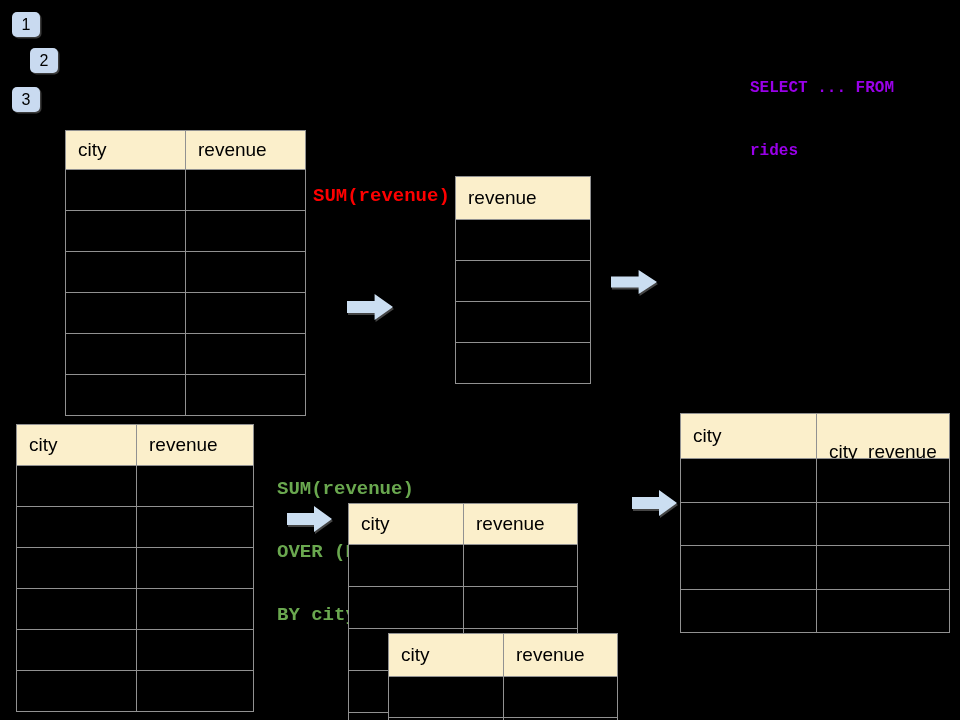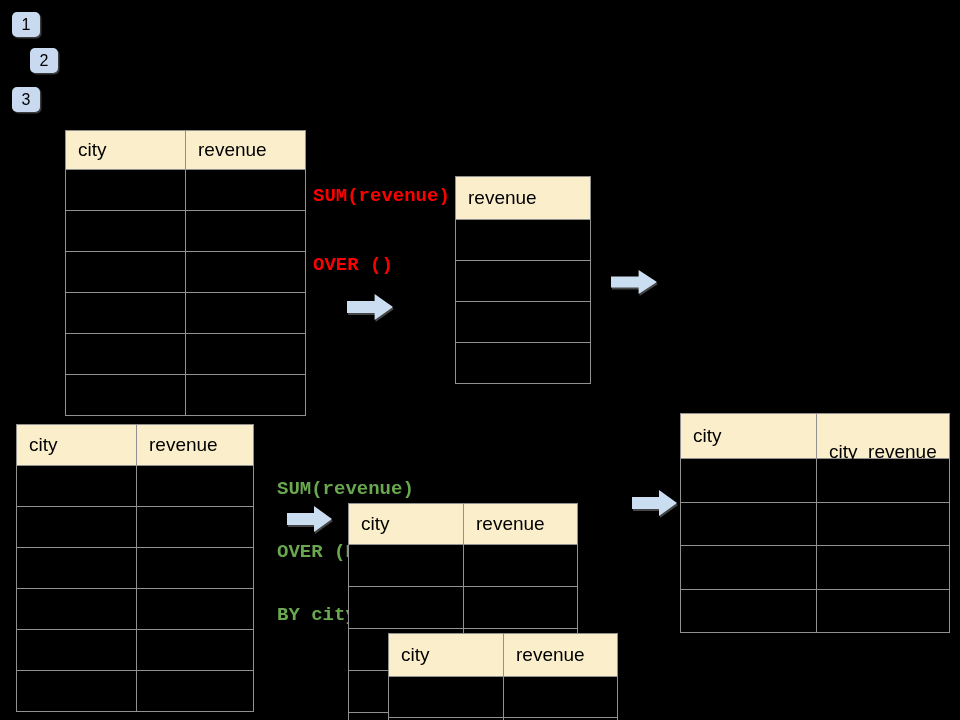--- a/index.html
+++ b/index.html
@@ -97,24 +97,27 @@
   <div class="badge" id="badge3">3</div>
 
   <div class="code" id="code-block">
     <div>SELECT DISTINCT(city),</div>
     <div>    SUM(revenue) OVER () AS total_revenue,</div>
     <div>    SUM(revenue) OVER (PARTITION BY city) as city_revenue</div>
     <div>  FROM rides</div>
     <div>  ORDER by city_revenue DESC;</div>
   </div>
 
+  <div class="code" id="side-note">
+    <div>SELECT ... FROM</div>
+    <div>rides</div>
+  </div>
 
   <div class="code" id="label-total">
     <div>SUM(revenue)</div>
-    <div>OVER ()</div>
   </div>
 
   <div class="code" id="label-partition">
     <div>SUM(revenue)</div>
     <div>OVER (PARTITION</div>
     <div>BY city)</div>
   </div>
 
   <div class="dtable" id="t1">
     <div class="thead">

